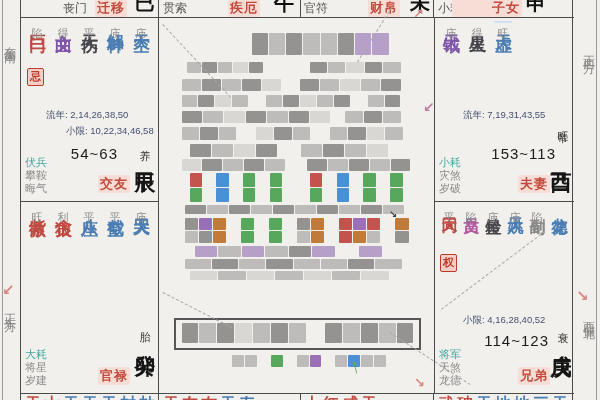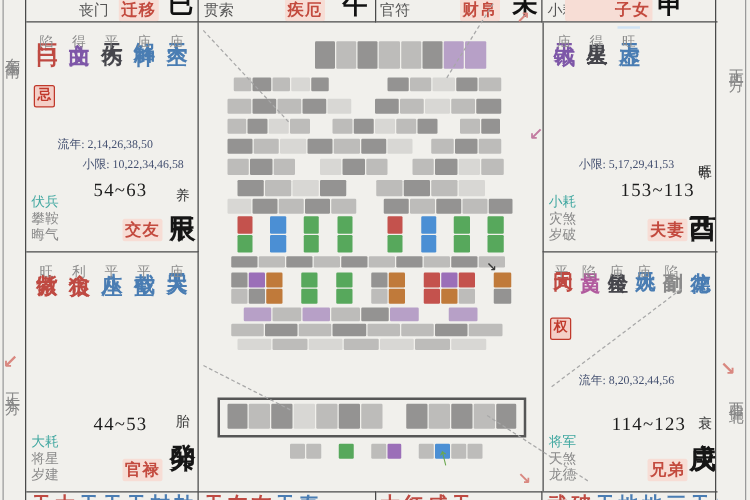--- a/index.html
+++ b/index.html
@@ -8,21 +8,21 @@
 
   
   .outer-line{position:absolute;top:0;bottom:0;width:0;border-left:1px solid #9a9a9a;}
 
   .dir{position:absolute;writing-mode:vertical-rl;text-orientation:upright;color:#858585;
        font-size:12px;letter-spacing:3px;line-height:1;}
 
   
   #grid{position:absolute;left:20px;top:0;width:553px;height:400px;
         border-left:1px solid #4a4a4a;border-right:1px solid #4a4a4a;box-sizing:border-box;}
-  .cell{position:absolute;box-sizing:border-box;overflow:hidden;font-family:Liberation Serif, serif;}
+  .cell{position:absolute;box-sizing:border-box;overflow:hidden;}
   .bR{border-right:1px solid #4a4a4a;}
   .bB{border-bottom:1px solid #4a4a4a;}
   .bT{border-top:1px solid #4a4a4a;}
   .bL{border-left:1px solid #4a4a4a;}
 
   
   .c-red{color:#bf4a42;} .c-purple{color:#7e57a8;} .c-magenta{color:#b15a9e;}
   .c-blue{color:#4a7db3;} .c-dark{color:#46464c;}
   .c-teal{color:#42a8a1;} .c-dim{color:#8a8a8a;}
   .hl-blue{background:#cfe2f3;}
@@ -151,21 +151,20 @@
           </div>
         <div class="star">
             <span class="nm c-blue">截空</span>
             <span class="st">平</span>
           </div>
         <div class="star">
             <span class="nm c-blue">天哭</span>
             <span class="st">庙</span>
           </div>
       </div>
-      <div class="age" style="left:20px;right:40px;top:130px;">44~53</div>
       <div class="stage" style="right:8px;top:121px;">胎</div>
       <div class="vstem" style="right:2px;top:136px;">癸卯</div>
       <div class="minors" style="bottom:6px;">
         <div class="c-teal">大耗</div>
         <div class="c-dim">将星</div>
         <div class="c-dim">岁建</div>
       </div>
       <div class="plabel" style="right:28px;bottom:8px;">官禄</div>
     </div>
 
@@ -177,21 +176,21 @@
           </div>
         <div class="star">
             <span class="nm c-dark">火星</span>
             <span class="st">得</span>
           </div>
         <div class="star">
             <span class="nm c-blue hl-blue">天虚</span>
             <span class="st">旺</span>
           </div>
       </div>
-      <div class="nums" style="left:28px;top:107px;">小限: 5,17,29,41,53</div>
+      <div class="nums" style="left:28px;top:91px;">流年: 7,19,31,43,55</div>
       <div class="age" style="left:45px;right:18px;top:127px;">153~113</div>
       <div class="stage" style="right:6px;top:105px;">帝旺</div>
       <div class="vstem" style="right:2px;top:138px;">己酉</div>
       <div class="minors" style="bottom:6px;">
         <div class="c-teal">小耗</div>
         <div class="c-dim">灾煞</div>
         <div class="c-dim">岁破</div>
       </div>
       <div class="plabel" style="right:24px;bottom:8px;">夫妻</div>
     </div>
@@ -217,21 +216,21 @@
         <div class="star w22">
             <span class="nm c-dim">副旬</span>
             <span class="st">陷</span>
           </div>
         <div class="star w22">
             <span class="nm c-blue">龙德</span>
             <span class="st"></span>
           </div>
       </div>
       <div class="badge" style="left:5px;top:52px;">权</div>
-      <div class="nums" style="left:28px;top:96px;">流年: 8,20,32,44,56</div>
+      <div class="nums" style="left:28px;top:112px;">小限: 4,16,28,40,52</div>
       <div class="age" style="left:35px;right:25px;top:130px;">114~123</div>
       <div class="stage" style="right:6px;top:121px;">衰</div>
       <div class="vstem" style="right:2px;top:136px;">庚戌</div>
       <div class="minors" style="bottom:6px;">
         <div class="c-teal">将军</div>
         <div class="c-dim">天煞</div>
         <div class="c-dim">龙德</div>
       </div>
       <div class="plabel" style="right:24px;bottom:8px;">兄弟</div>
     </div>

